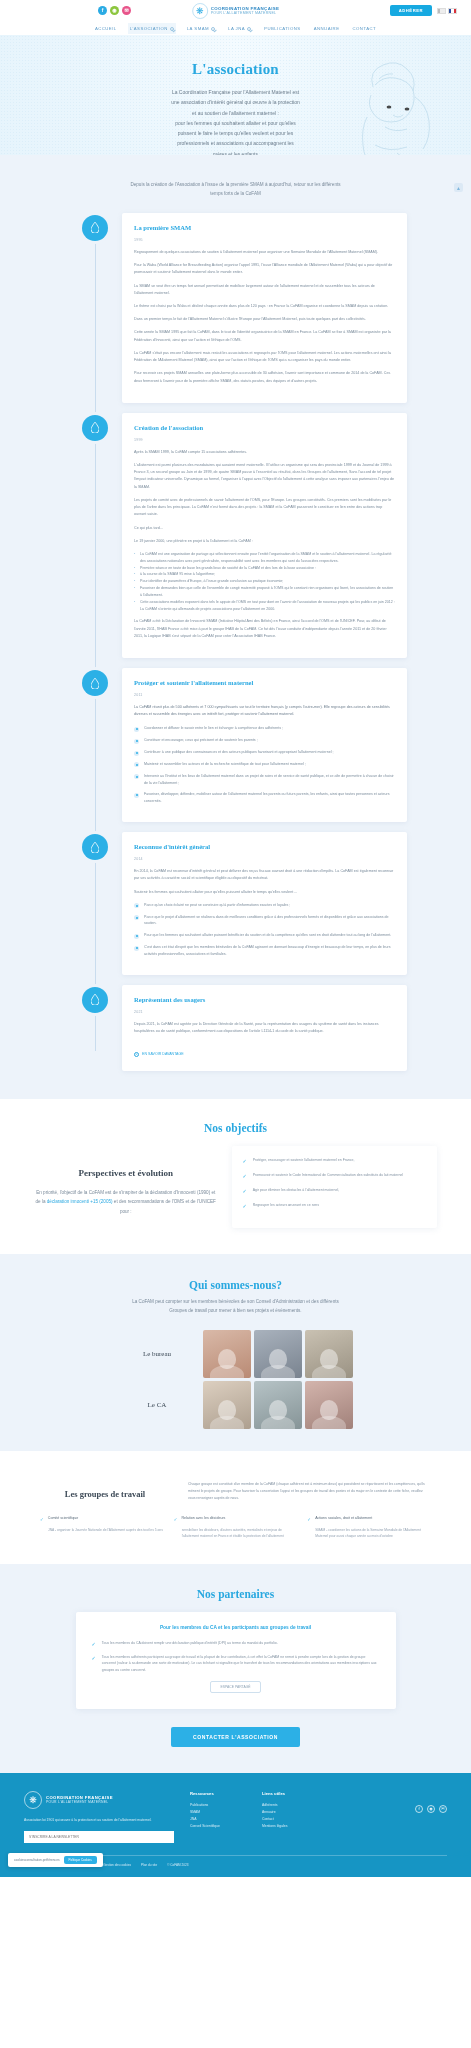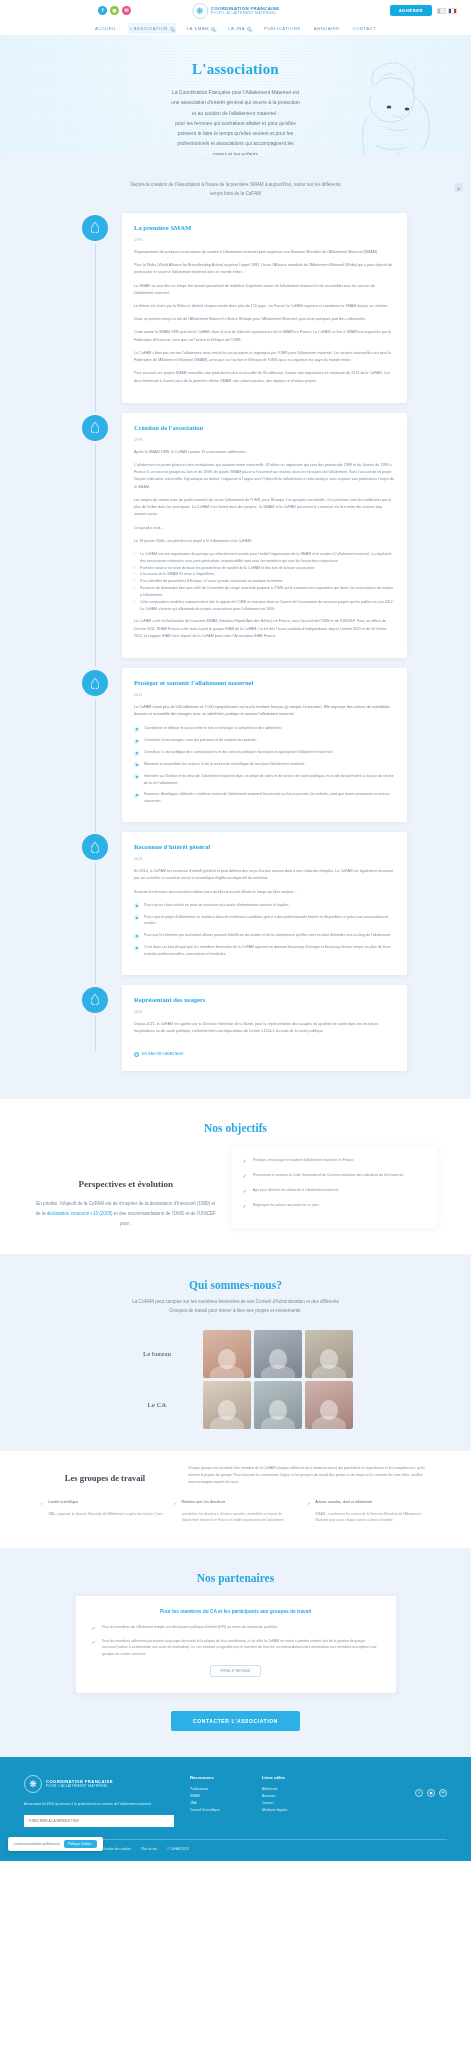--- a/index.html
+++ b/index.html
@@ -90,21 +90,21 @@
   .dashes{list-style:none;}
   .dashes li{font-size:3.6px; line-height:1.9; color:#7a8b9b; padding-left:6px; position:relative;}
   .dashes li:before{content:'•'; position:absolute; left:0; color:#9cc6e2;}
   .readmore{ display:inline-flex; align-items:center; gap:3px; color:#2ba9e2;
      font-size:3.6px; margin-top:4px; cursor:pointer;}
   .plus{width:5px;height:5px;border-radius:50%;border:.5px solid #2ba9e2;display:flex;
      align-items:center;justify-content:center;font-size:4px;line-height:1;}
 
   
   .objectifs{ background:#fff; padding:23px 0 26px 0;}
-  .obj-grid{ display:flex; gap:14px; padding:0 34px; margin-top:12px; align-items:flex-end;}
+  .obj-grid{ display:flex; gap:14px; padding:0 34px; margin-top:12px; align-items:center;}
   .obj-left{ flex:1; text-align:center; padding-top:10px;}
   .obj-left h3{ font-family:"Liberation Serif", serif; font-size:9px; color:#3d4a57;
      font-weight:bold; margin-bottom:10px;}
   .obj-left p{ font-size:4.6px; line-height:2.1; color:#7b8b9b;}
   .obj-left p a{ color:#2ba9e2; text-decoration:none;}
   .obj-card{ flex:1; background:#fff; border-radius:2px; padding:11px 11px;
      box-shadow:0 1px 6px rgba(120,150,180,.14);}
   .obj-card ul{list-style:none;}
   .obj-card li{ display:flex; gap:6px; margin-bottom:8px; font-size:3.5px;
      line-height:1.85; color:#8292a2;}
@@ -117,21 +117,21 @@
      width:78px; text-align:center; font-weight:normal;}
   .photos{display:flex; gap:3px;}
   .ph{ width:48px; height:48px; border-radius:2px; overflow:hidden; position:relative;}
   .ph .sky{position:absolute;inset:0;}
   .ph .head{position:absolute; left:50%; transform:translateX(-50%); bottom:9px;
      width:18px;height:20px;border-radius:50% 50% 45% 45%; background:rgba(255,255,255,.45);}
   .ph .body{position:absolute; left:50%; transform:translateX(-50%); bottom:-7px;
      width:34px;height:20px;border-radius:50% 50% 0 0; background:rgba(255,255,255,.3);}
 
   
-  .groupes{ background:#fff; padding:8px 0 24px 0;}
+  .groupes{ background:#fff; padding:24px 0 24px 0;}
   .grp-head{ display:flex; gap:18px; padding:0 40px; align-items:flex-start;}
   .grp-title{ font-family:"Liberation Serif", serif; font-size:8.5px; color:#3d4a57;
      font-weight:bold; width:130px; padding-top:14px; text-align:center;}
   .grp-desc{ flex:1; font-size:3.5px; line-height:1.95; color:#8292a2; padding-top:6px;}
   .grp-cols{ display:flex; gap:10px; padding:14px 40px 0 40px;}
   .grp-col{ flex:1;}
   .grp-col .hd{ display:flex; gap:4px; font-size:3.6px; color:#5a6b7b; margin-bottom:5px;}
   .grp-col .hd .chk{font-size:4.5px;}
   .grp-col p{ font-size:3.3px; line-height:1.9; color:#93a2b2; padding-left:8px;}
 

